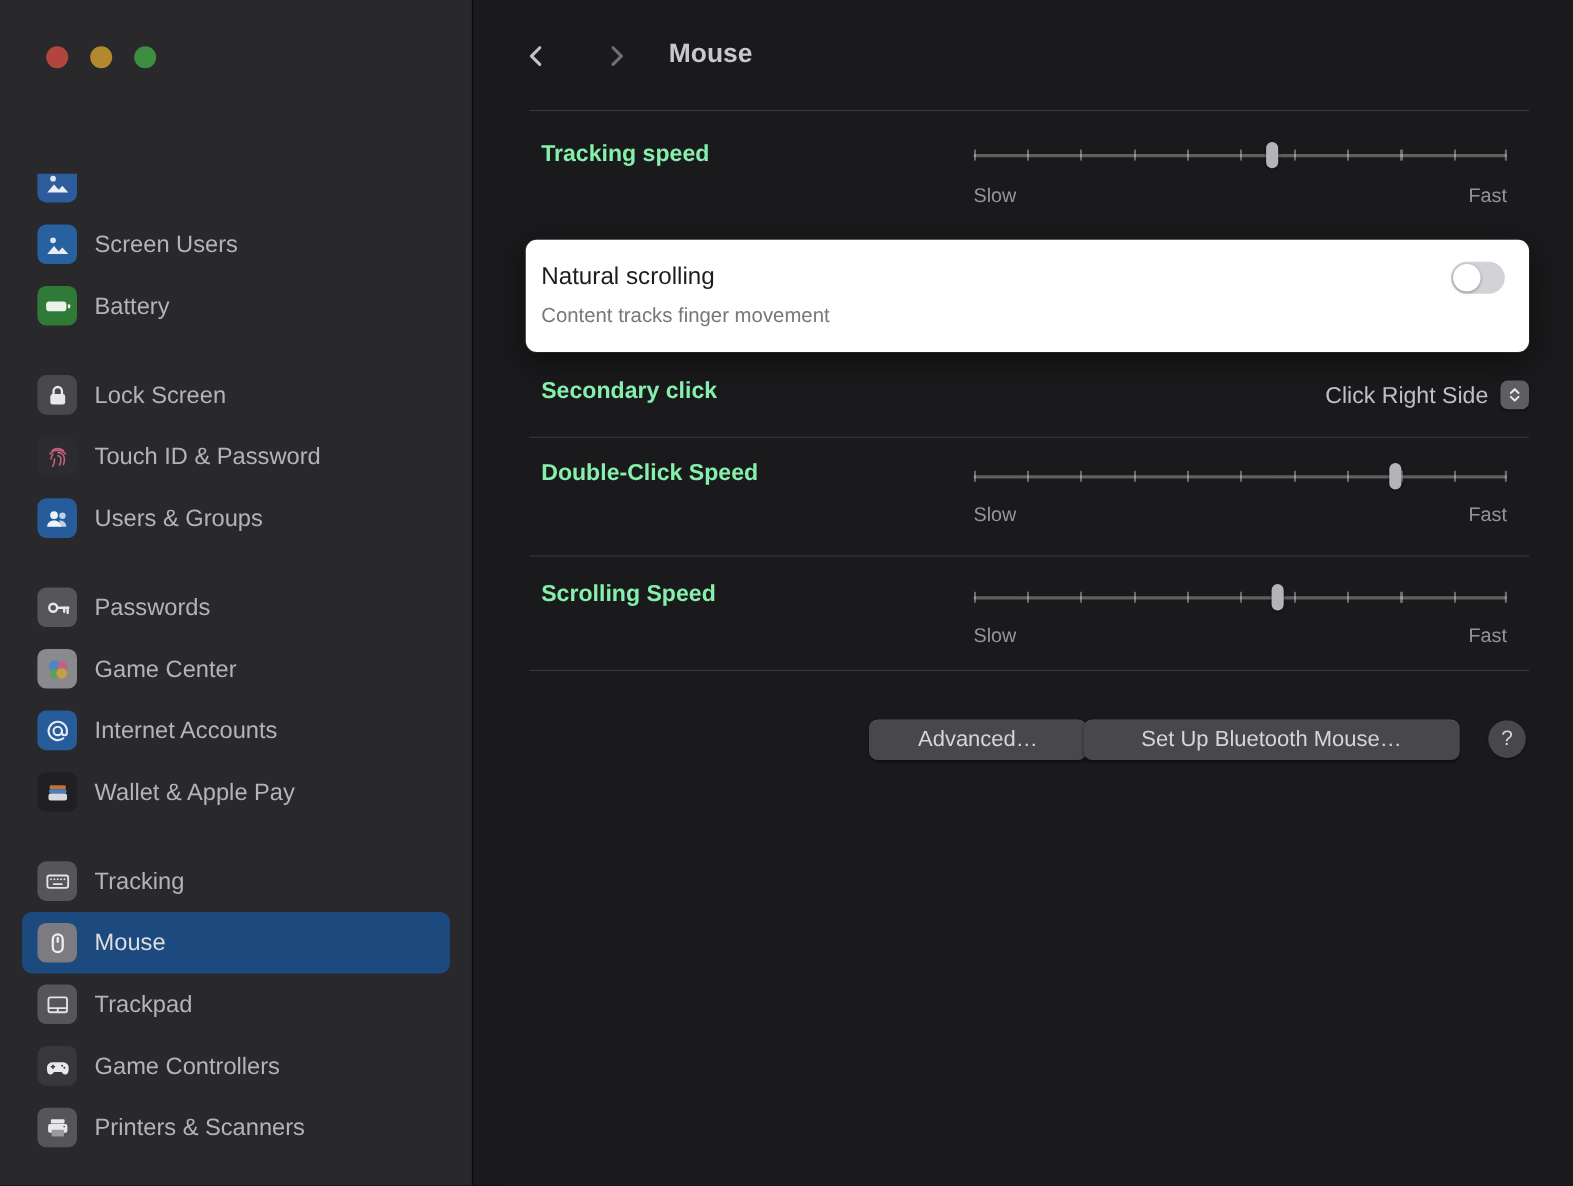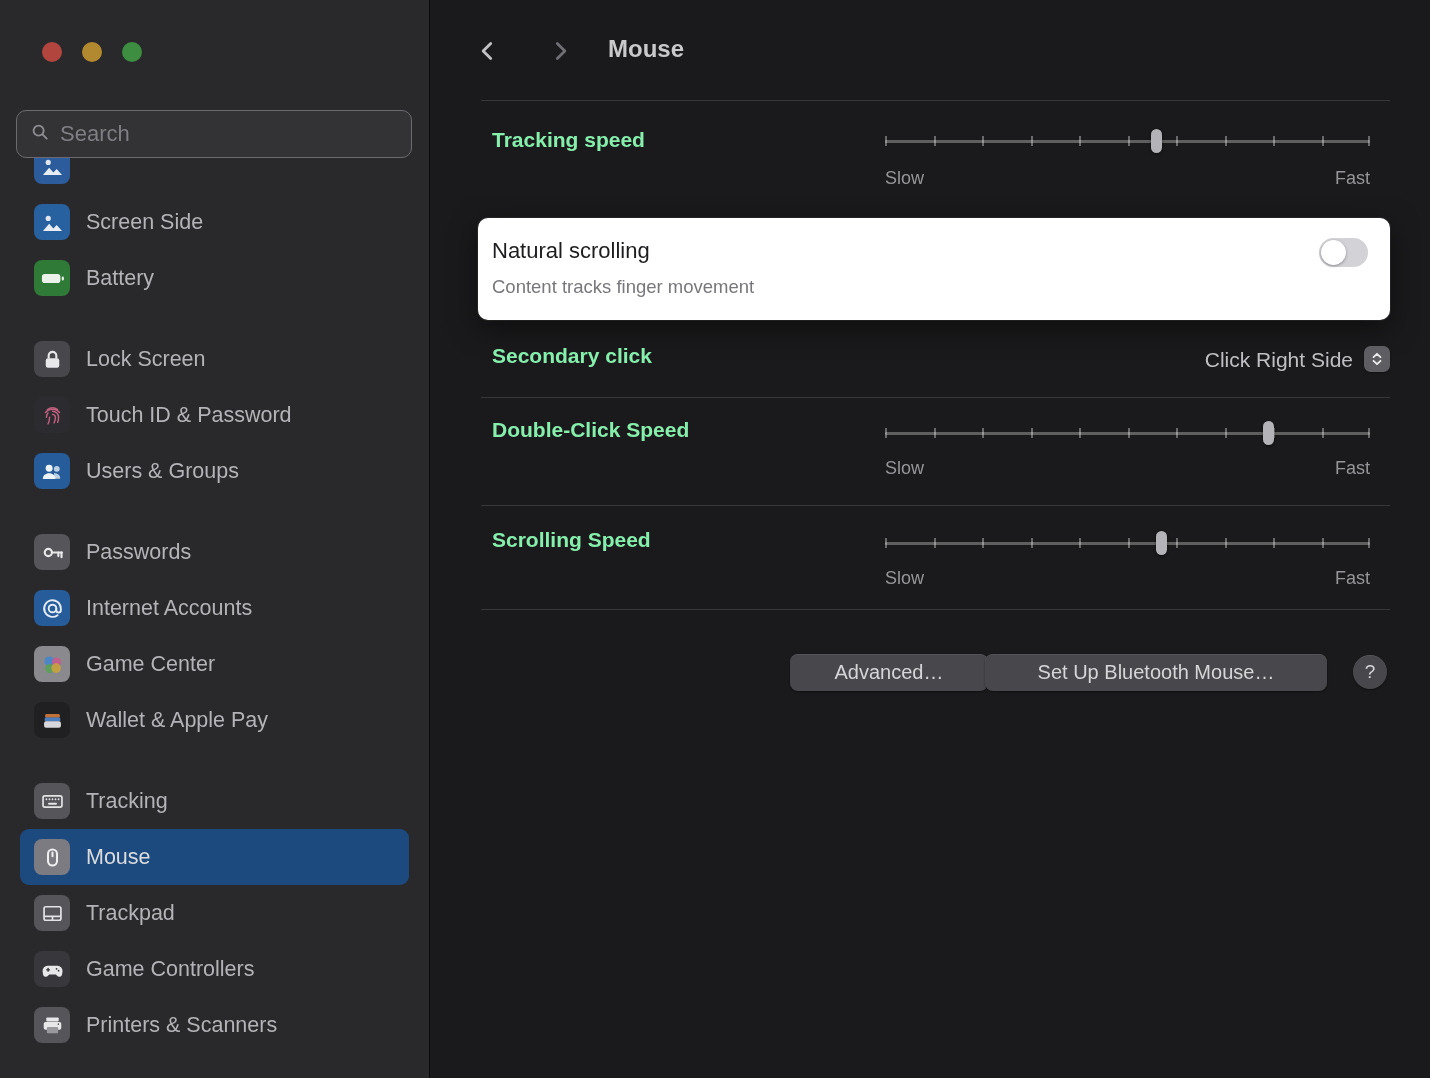--- a/index.html
+++ b/index.html
@@ -68,47 +68,38 @@
 <body>
 
 <div class="screen">
 
   <aside class="sidebar">
     <div class="traffic">
       <span class="light" style="background: rgb(178, 70, 62);"></span>
       <span class="light" style="background: rgb(178, 137, 47);"></span>
       <span class="light" style="background: rgb(61, 142, 65);"></span>
     </div>
-    <div class="search">
-      <span>
-        <svg viewBox="0 0 24 24" fill="none" stroke="#8e8e93" stroke-width="2" stroke-linecap="round">
-            <circle cx="10.5" cy="10.5" r="5.5"></circle>
-            <path d="M14.7 14.7l4.6 4.6"></path>
-          </svg>
-      </span>
-      <input placeholder="Search" style="">
-    </div>
     <nav class="side-list">
         <div class="side-group">
           <div class="side-item partial">
             <span class="tile" style="background: rgb(44, 92, 156);">
               <svg viewBox="0 0 24 24">
                 <circle cx="8.2" cy="8.4" r="2.3" fill="#dfe6ef"></circle>
                 <path d="M3.5 19.5l5.5-6.5 3.8 4.4 2.9-3.2 4.8 5.3z" fill="#e8edf4"></path>
               </svg>
             </span>
           </div>
           <div class="side-item">
             <span class="tile" style="background: rgb(39, 97, 159);">
               <svg viewBox="0 0 24 24">
                 <circle cx="8.2" cy="8.4" r="2.3" fill="#dfe6ef"></circle>
                 <path d="M3.5 19.5l5.5-6.5 3.8 4.4 2.9-3.2 4.8 5.3z" fill="#e8edf4"></path>
               </svg>
             </span>
-            <span class="side-label">Screen Side</span>
+            <span class="side-label">Screen Users</span>
           </div>
           <div class="side-item">
             <span class="tile" style="background: rgb(47, 122, 54);">
               <svg viewBox="0 0 24 24">
                 <rect x="2.6" y="8" width="16.4" height="8" rx="2.5" fill="#eaf2ea"></rect>
                 <rect x="20.2" y="10.3" width="1.9" height="3.4" rx="0.9" fill="#eaf2ea"></rect>
               </svg>
             </span>
             <span class="side-label">Battery</span>
           </div>
@@ -154,38 +145,38 @@
               <svg viewBox="0 0 24 24" fill="none" stroke="#e8e8ea" stroke-width="1.9" stroke-linecap="round">
                 <circle cx="8.3" cy="12" r="3.2"></circle>
                 <path d="M11.5 12h9"></path>
                 <path d="M17.2 12v3.2"></path>
                 <path d="M20 12v4.2"></path>
               </svg>
             </span>
             <span class="side-label">Passwords</span>
           </div>
           <div class="side-item">
+            <span class="tile" style="background: rgb(138, 138, 142);">
+              <svg viewBox="0 0 24 24">
+                <circle cx="9.2" cy="9.2" r="4.4" fill="#4a86c8" opacity=".95"></circle>
+                <circle cx="15.6" cy="9.8" r="4.1" fill="#c45c8c" opacity=".9"></circle>
+                <circle cx="9.6" cy="15.6" r="4.1" fill="#58a05a" opacity=".9"></circle>
+                <circle cx="15.2" cy="15.2" r="4.3" fill="#c8a23e" opacity=".9"></circle>
+              </svg>
+            </span>
+            <span class="side-label">Game Center</span>
+          </div>
+          <div class="side-item">
             <span class="tile" style="background: rgb(38, 92, 154);">
               <svg viewBox="0 0 24 24" fill="none" stroke="#e4ebf4" stroke-width="1.7" stroke-linecap="round">
                 <circle cx="12" cy="12" r="3.4"></circle>
                 <path d="M15.4 12v1.5a2 2 0 0 0 4 0V12a7.4 7.4 0 1 0-2.9 5.9"></path>
               </svg>
             </span>
             <span class="side-label">Internet Accounts</span>
-          </div>
-          <div class="side-item">
-            <span class="tile" style="background: rgb(138, 138, 142);">
-              <svg viewBox="0 0 24 24">
-                <circle cx="9.2" cy="9.2" r="4.4" fill="#4a86c8" opacity=".95"></circle>
-                <circle cx="15.6" cy="9.8" r="4.1" fill="#c45c8c" opacity=".9"></circle>
-                <circle cx="9.6" cy="15.6" r="4.1" fill="#58a05a" opacity=".9"></circle>
-                <circle cx="15.2" cy="15.2" r="4.3" fill="#c8a23e" opacity=".9"></circle>
-              </svg>
-            </span>
-            <span class="side-label">Game Center</span>
           </div>
           <div class="side-item">
             <span class="tile" style="background: rgb(32, 32, 35);">
               <svg viewBox="0 0 24 24">
                 <rect x="5.5" y="6.2" width="13" height="3.4" rx="1.2" fill="#c2703a"></rect>
                 <rect x="5" y="9.4" width="14" height="3.4" rx="1.2" fill="#4a7ec0"></rect>
                 <rect x="4.5" y="12.7" width="15" height="5.7" rx="1.8" fill="#d8d8dc"></rect>
               </svg>
             </span>
             <span class="side-label">Wallet &amp; Apple Pay</span>

